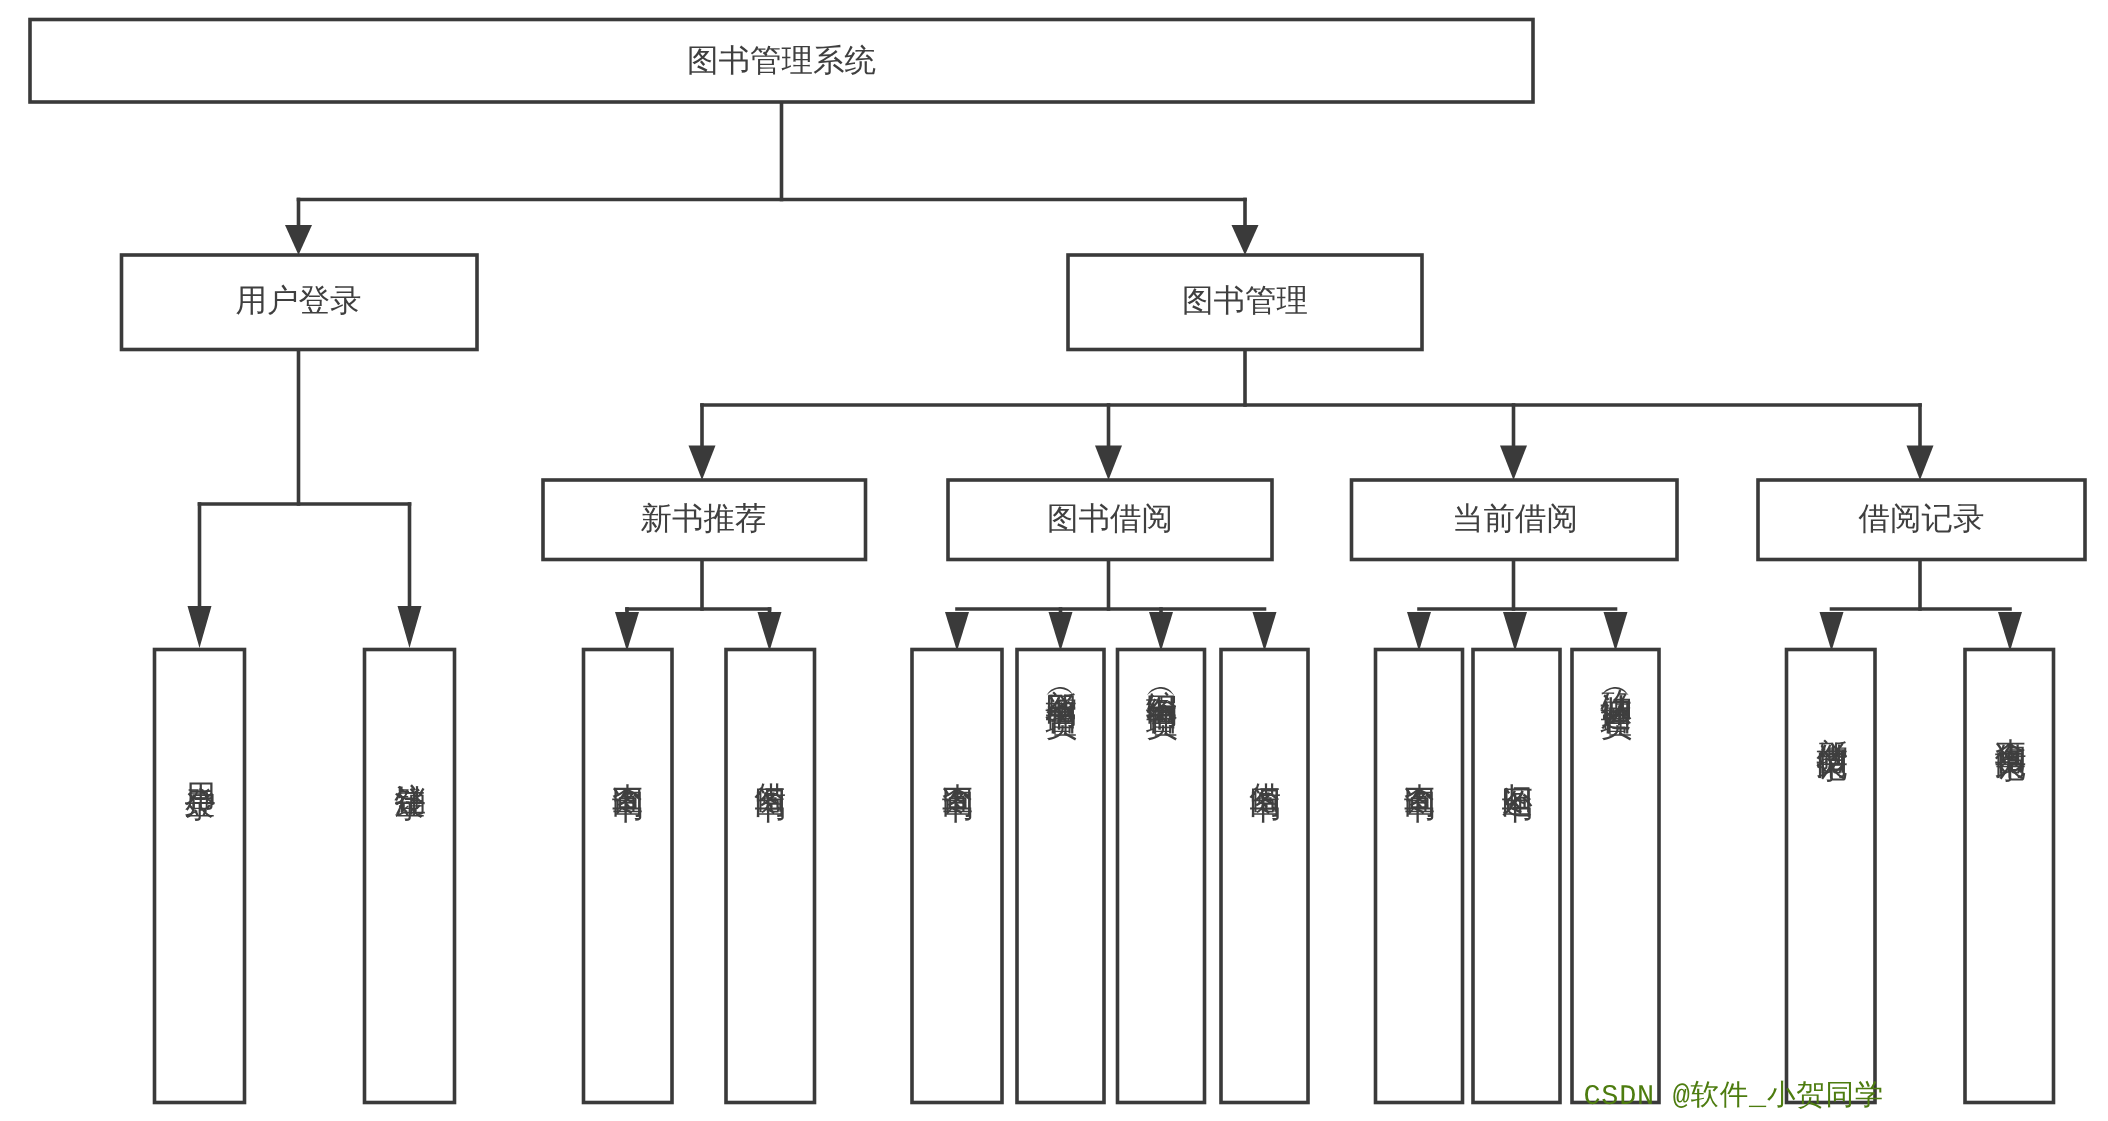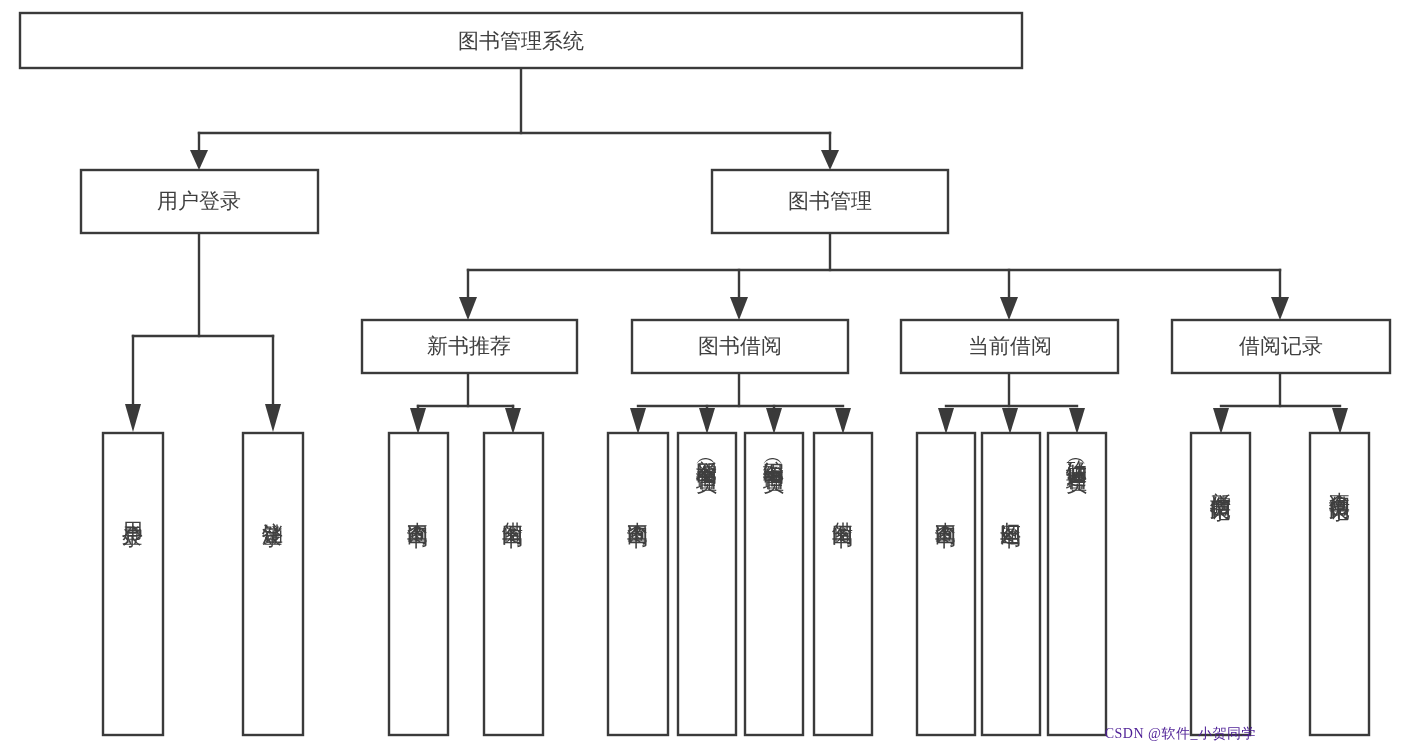--- a/index.html
+++ b/index.html
@@ -60,23 +60,23 @@
     font-size: 21px;
     line-height: 1;
     white-space: nowrap;
     pointer-events: none;
     transform: translateX(-50%);
   }
   #watermark {
     position: absolute;
     right: 10px;
     bottom: 4px;
-    color: #4c1d95;
-    font-size: 14px;
-    font-family: Liberation Serif, serif;
+    color: #4d7c0f;
+    font-size: 19px;
+    font-family: Liberation Mono, monospace;
     letter-spacing: 0.5px;
     white-space: nowrap;
   }
 </style>
 </head>
 <body>
 
 <div id="diagram-root">
 
   <svg id="tree-svg" viewBox="0 0 1405 747">

